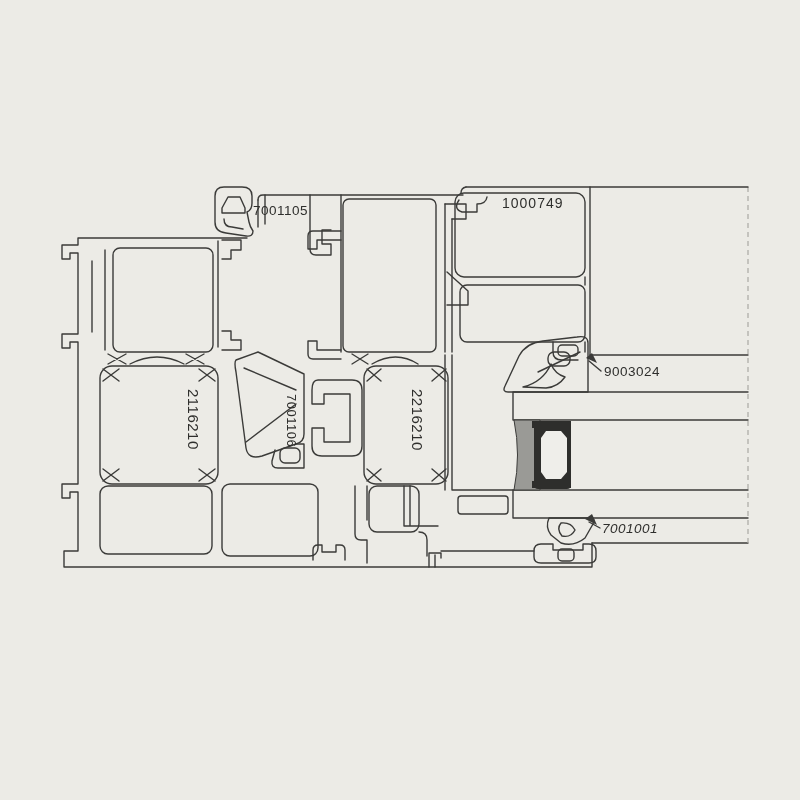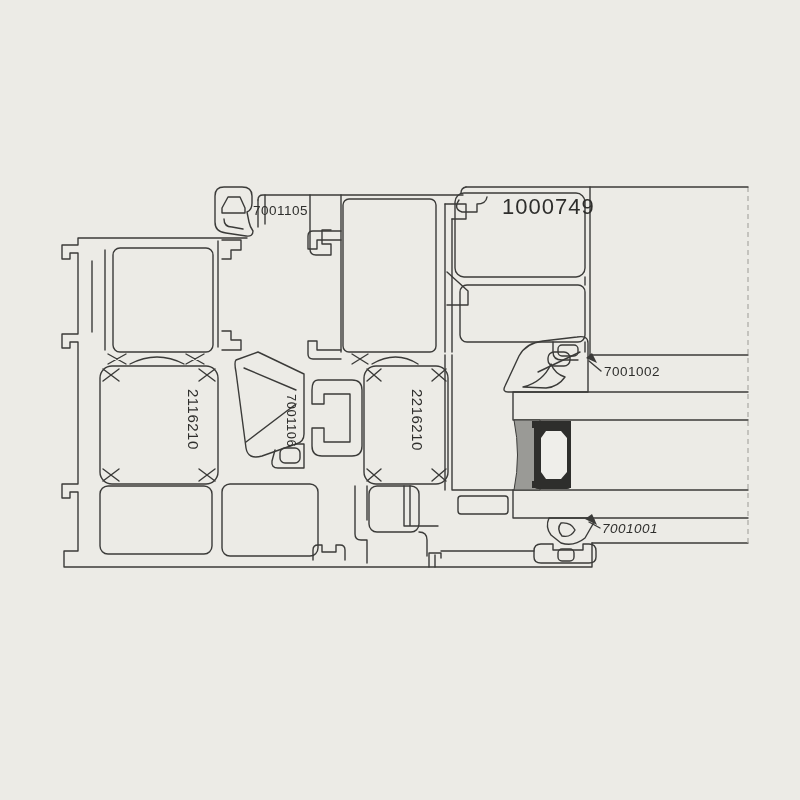--- a/index.html
+++ b/index.html
@@ -7,21 +7,21 @@
     --glass:#efeeea; --dash:#aaa9a4; --text:#2e2e2c;
   }
   html,body{margin:0;padding:0;}
   body{background:var(--bg);font-family:"Liberation Sans",sans-serif;}
   .canvas{position:relative;width:800px;height:800px;background:var(--bg);overflow:hidden;}
   svg{position:absolute;left:0;top:0;}
   .ln{stroke:var(--line);stroke-width:1.4;fill:none;stroke-linejoin:round;stroke-linecap:round;}
   .lbl{position:absolute;color:var(--text);white-space:nowrap;letter-spacing:0.5px;line-height:1;}
   .sz-s{font-size:13.5px;}
   .sz-m{font-size:15px;}
-  .sz-l{font-size:22px;letter-spacing:1px;}
+  .sz-l{font-size:14px;letter-spacing:1px;}
   .sz-xs{font-size:13px;}
   .rot{transform-origin:0 0;transform:rotate(90deg);}
 </style>
 </head>
 <body>
 
 <div class="canvas">
 
   <svg width="800" height="800" viewBox="0 0 800 800">
 
@@ -131,15 +131,15 @@
       <path class="ln" d="M600,528 L589,522"></path>
       <polygon points="585,519 597,525 592,514" fill="var(--line)"></polygon>
     </g>
   </svg>
 
   <div class="lbl sz-s" style="left:253px;top:204px;">7001105</div>
   <div class="lbl sz-l" style="left:502px;top:196px;">1000749</div>
   <div class="lbl sz-m rot" style="left:201px;top:389px;">2116210</div>
   <div class="lbl sz-xs rot" style="left:298px;top:394px;">7001106</div>
   <div class="lbl sz-m rot" style="left:425px;top:389px;">2216210</div>
-  <div class="lbl sz-s" style="left:604px;top:365px;">7001002</div>
+  <div class="lbl sz-s" style="left:604px;top:365px;">9003024</div>
   <div class="lbl sz-s" style="left:602px;top:522px;font-style:italic;">7001001</div>
 </div>
 
 </body></html>

